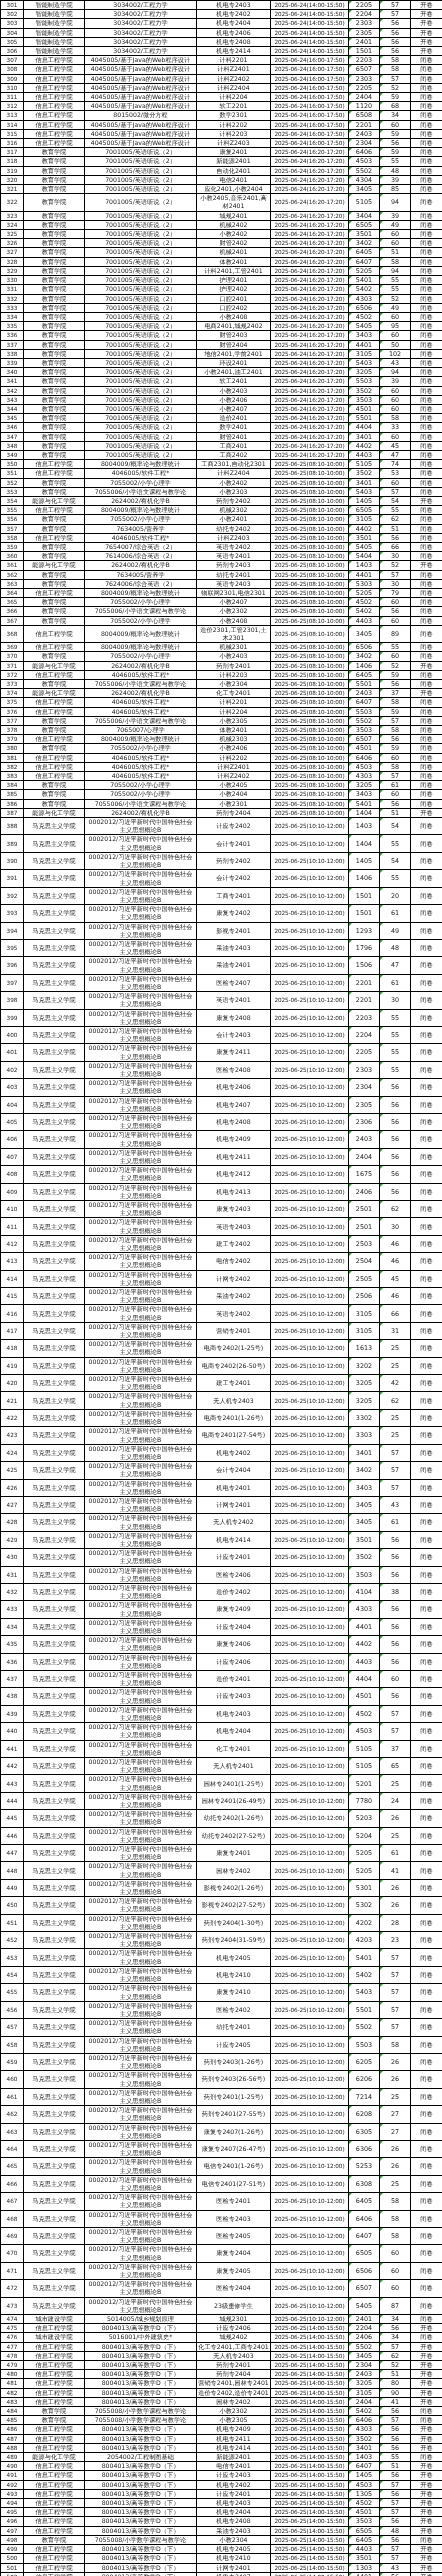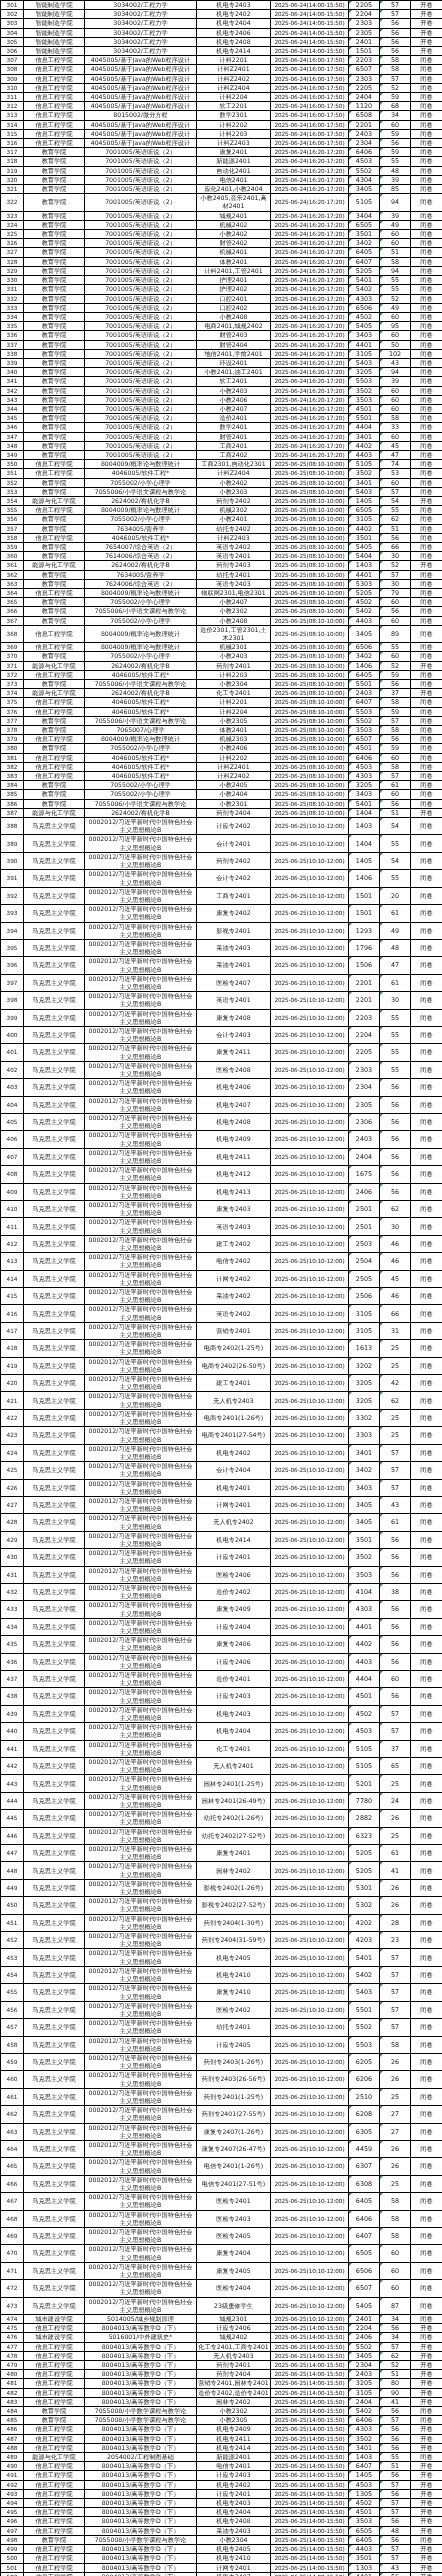--- a/index.html
+++ b/index.html
@@ -1471,31 +1471,31 @@
         <td class="c5"><i class="corner"></i><span class="v">7780</span></td>
         <td class="c6"><i class="corner"></i><span class="v">24</span></td>
         <td class="c7"><span class="v">闭卷</span></td>
       </tr>
       <tr>
         <td class="c0"><span class="v">445</span></td>
         <td class="c1"><span class="v">马克思主义学院</span></td>
         <td class="c2"><span class="v">0002012/习近平新时代中国特色社会主义思想概论B</span></td>
         <td class="c3"><span class="v">幼托专2402(1-26号)</span></td>
         <td class="c4"><span class="v">2025-06-25(10:10-12:00)</span></td>
-        <td class="c5"><i class="corner"></i><span class="v">2882</span></td>
+        <td class="c5"><i class="corner"></i><span class="v">5203</span></td>
         <td class="c6"><i class="corner"></i><span class="v">26</span></td>
         <td class="c7"><span class="v">闭卷</span></td>
       </tr>
       <tr>
         <td class="c0"><span class="v">446</span></td>
         <td class="c1"><span class="v">马克思主义学院</span></td>
         <td class="c2"><span class="v">0002012/习近平新时代中国特色社会主义思想概论B</span></td>
         <td class="c3"><span class="v">幼托专2402(27-52号)</span></td>
         <td class="c4"><span class="v">2025-06-25(10:10-12:00)</span></td>
-        <td class="c5"><i class="corner"></i><span class="v">6323</span></td>
+        <td class="c5"><i class="corner"></i><span class="v">5204</span></td>
         <td class="c6"><i class="corner"></i><span class="v">25</span></td>
         <td class="c7"><span class="v">闭卷</span></td>
       </tr>
       <tr>
         <td class="c0"><span class="v">447</span></td>
         <td class="c1"><span class="v">马克思主义学院</span></td>
         <td class="c2"><span class="v">0002012/习近平新时代中国特色社会主义思想概论B</span></td>
         <td class="c3"><span class="v">康复专2401</span></td>
         <td class="c4"><span class="v">2025-06-25(10:10-12:00)</span></td>
         <td class="c5"><i class="corner"></i><span class="v">5205</span></td>
@@ -1631,21 +1631,21 @@
         <td class="c5"><i class="corner"></i><span class="v">6206</span></td>
         <td class="c6"><i class="corner"></i><span class="v">26</span></td>
         <td class="c7"><span class="v">闭卷</span></td>
       </tr>
       <tr>
         <td class="c0"><span class="v">461</span></td>
         <td class="c1"><span class="v">马克思主义学院</span></td>
         <td class="c2"><span class="v">0002012/习近平新时代中国特色社会主义思想概论B</span></td>
         <td class="c3"><span class="v">药剂专2401(1-25号)</span></td>
         <td class="c4"><span class="v">2025-06-25(10:10-12:00)</span></td>
-        <td class="c5"><i class="corner"></i><span class="v">2510</span></td>
+        <td class="c5"><i class="corner"></i><span class="v">7214</span></td>
         <td class="c6"><i class="corner"></i><span class="v">25</span></td>
         <td class="c7"><span class="v">闭卷</span></td>
       </tr>
       <tr>
         <td class="c0"><span class="v">462</span></td>
         <td class="c1"><span class="v">马克思主义学院</span></td>
         <td class="c2"><span class="v">0002012/习近平新时代中国特色社会主义思想概论B</span></td>
         <td class="c3"><span class="v">药剂专2401(27-55号)</span></td>
         <td class="c4"><span class="v">2025-06-25(10:10-12:00)</span></td>
         <td class="c5"><i class="corner"></i><span class="v">6208</span></td>
@@ -1661,31 +1661,31 @@
         <td class="c5"><i class="corner"></i><span class="v">6305</span></td>
         <td class="c6"><i class="corner"></i><span class="v">27</span></td>
         <td class="c7"><span class="v">闭卷</span></td>
       </tr>
       <tr>
         <td class="c0"><span class="v">464</span></td>
         <td class="c1"><span class="v">马克思主义学院</span></td>
         <td class="c2"><span class="v">0002012/习近平新时代中国特色社会主义思想概论B</span></td>
         <td class="c3"><span class="v">康复专2407(26-47号)</span></td>
         <td class="c4"><span class="v">2025-06-25(10:10-12:00)</span></td>
-        <td class="c5"><i class="corner"></i><span class="v">4459</span></td>
+        <td class="c5"><i class="corner"></i><span class="v">6306</span></td>
         <td class="c6"><i class="corner"></i><span class="v">26</span></td>
         <td class="c7"><span class="v">闭卷</span></td>
       </tr>
       <tr>
         <td class="c0"><span class="v">465</span></td>
         <td class="c1"><span class="v">马克思主义学院</span></td>
         <td class="c2"><span class="v">0002012/习近平新时代中国特色社会主义思想概论B</span></td>
         <td class="c3"><span class="v">电信专2401(1-26号)</span></td>
         <td class="c4"><span class="v">2025-06-25(10:10-12:00)</span></td>
-        <td class="c5"><i class="corner"></i><span class="v">6307</span></td>
+        <td class="c5"><i class="corner"></i><span class="v">5253</span></td>
         <td class="c6"><i class="corner"></i><span class="v">26</span></td>
         <td class="c7"><span class="v">闭卷</span></td>
       </tr>
       <tr>
         <td class="c0"><span class="v">466</span></td>
         <td class="c1"><span class="v">马克思主义学院</span></td>
         <td class="c2"><span class="v">0002012/习近平新时代中国特色社会主义思想概论B</span></td>
         <td class="c3"><span class="v">电信专2401(27-51号)</span></td>
         <td class="c4"><span class="v">2025-06-25(10:10-12:00)</span></td>
         <td class="c5"><i class="corner"></i><span class="v">6308</span></td>

